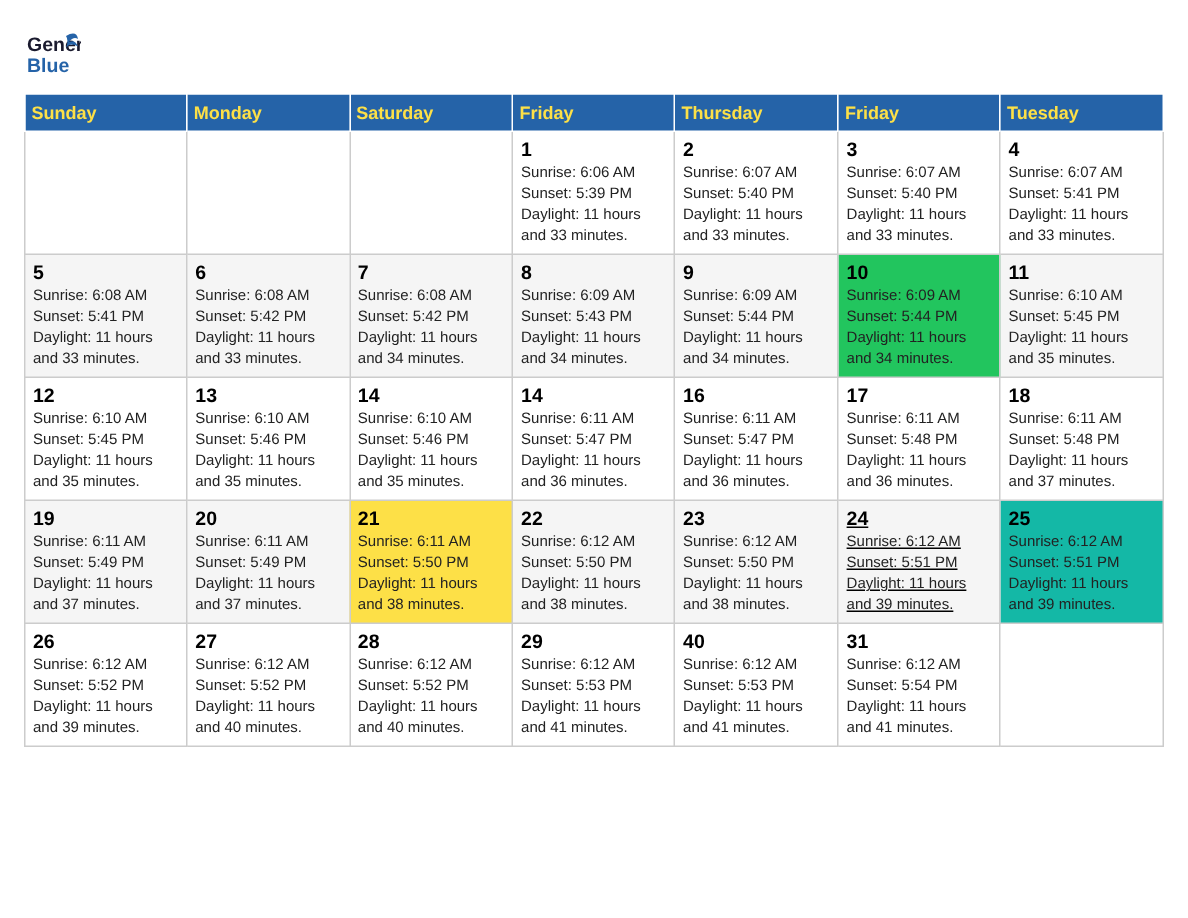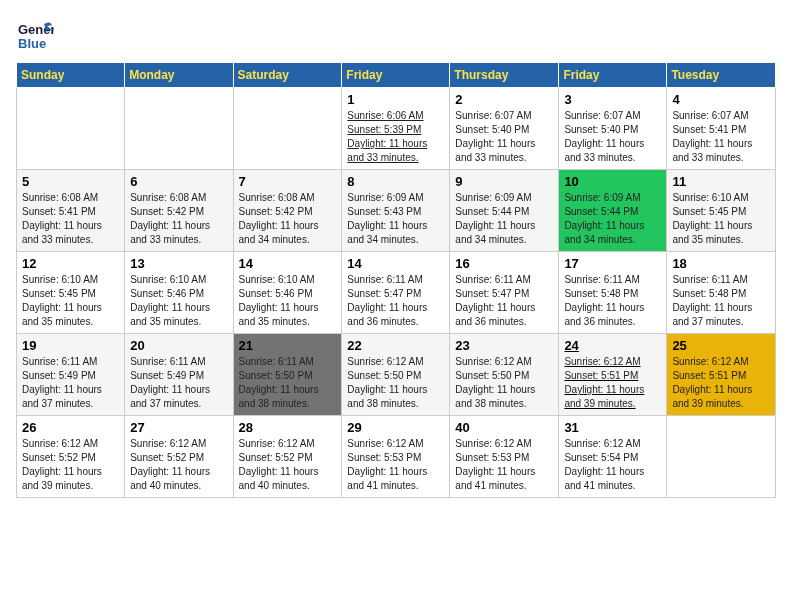--- a/index.html
+++ b/index.html
@@ -102,21 +102,21 @@
         <th>Tuesday</th>
       </tr>
   </thead>
   <tbody id="calendar-body">
   <tr>
         <td class="empty-cell"></td>
         <td class="empty-cell"></td>
         <td class="empty-cell"></td>
         <td>
           <span class="day-num">1</span>
-          <div class="cell-text" style="white-space: pre-line; text-decoration: underline;">Sunrise: 6:06 AM
+          <div class="cell-text" style="white-space: pre-line;">Sunrise: 6:06 AM
 Sunset: 5:39 PM
 Daylight: 11 hours and 33 minutes.</div>
         </td>
         <td>
           <span class="day-num">2</span>
           <div class="cell-text" style="white-space: pre-line;">Sunrise: 6:07 AM
 Sunset: 5:40 PM
 Daylight: 11 hours and 33 minutes.</div>
         </td>
         <td>
@@ -226,21 +226,21 @@
           <div class="cell-text" style="white-space: pre-line;">Sunrise: 6:11 AM
 Sunset: 5:49 PM
 Daylight: 11 hours and 37 minutes.</div>
         </td>
         <td style="background: rgb(245, 245, 245);">
           <span class="day-num">20</span>
           <div class="cell-text" style="white-space: pre-line;">Sunrise: 6:11 AM
 Sunset: 5:49 PM
 Daylight: 11 hours and 37 minutes.</div>
         </td>
-        <td style="background: #737373;">
+        <td style="background: #fde047;">
           <span class="day-num">21</span>
           <div class="cell-text" style="white-space: pre-line;">Sunrise: 6:11 AM
 Sunset: 5:50 PM
 Daylight: 11 hours and 38 minutes.</div>
         </td>
         <td style="background: rgb(245, 245, 245);">
           <span class="day-num">22</span>
           <div class="cell-text" style="white-space: pre-line;">Sunrise: 6:12 AM
 Sunset: 5:50 PM
 Daylight: 11 hours and 38 minutes.</div>
@@ -250,21 +250,21 @@
           <div class="cell-text" style="white-space: pre-line;">Sunrise: 6:12 AM
 Sunset: 5:50 PM
 Daylight: 11 hours and 38 minutes.</div>
         </td>
         <td style="background: rgb(245, 245, 245); text-decoration: underline;">
           <span class="day-num">24</span>
           <div class="cell-text" style="white-space: pre-line;">Sunrise: 6:12 AM
 Sunset: 5:51 PM
 Daylight: 11 hours and 39 minutes.</div>
         </td>
-        <td style="background: #eab308;">
+        <td style="background: #14b8a6;">
           <span class="day-num">25</span>
           <div class="cell-text" style="white-space: pre-line;">Sunrise: 6:12 AM
 Sunset: 5:51 PM
 Daylight: 11 hours and 39 minutes.</div>
         </td>
       </tr>
       <tr>
         <td>
           <span class="day-num">26</span>
           <div class="cell-text" style="white-space: pre-line;">Sunrise: 6:12 AM

